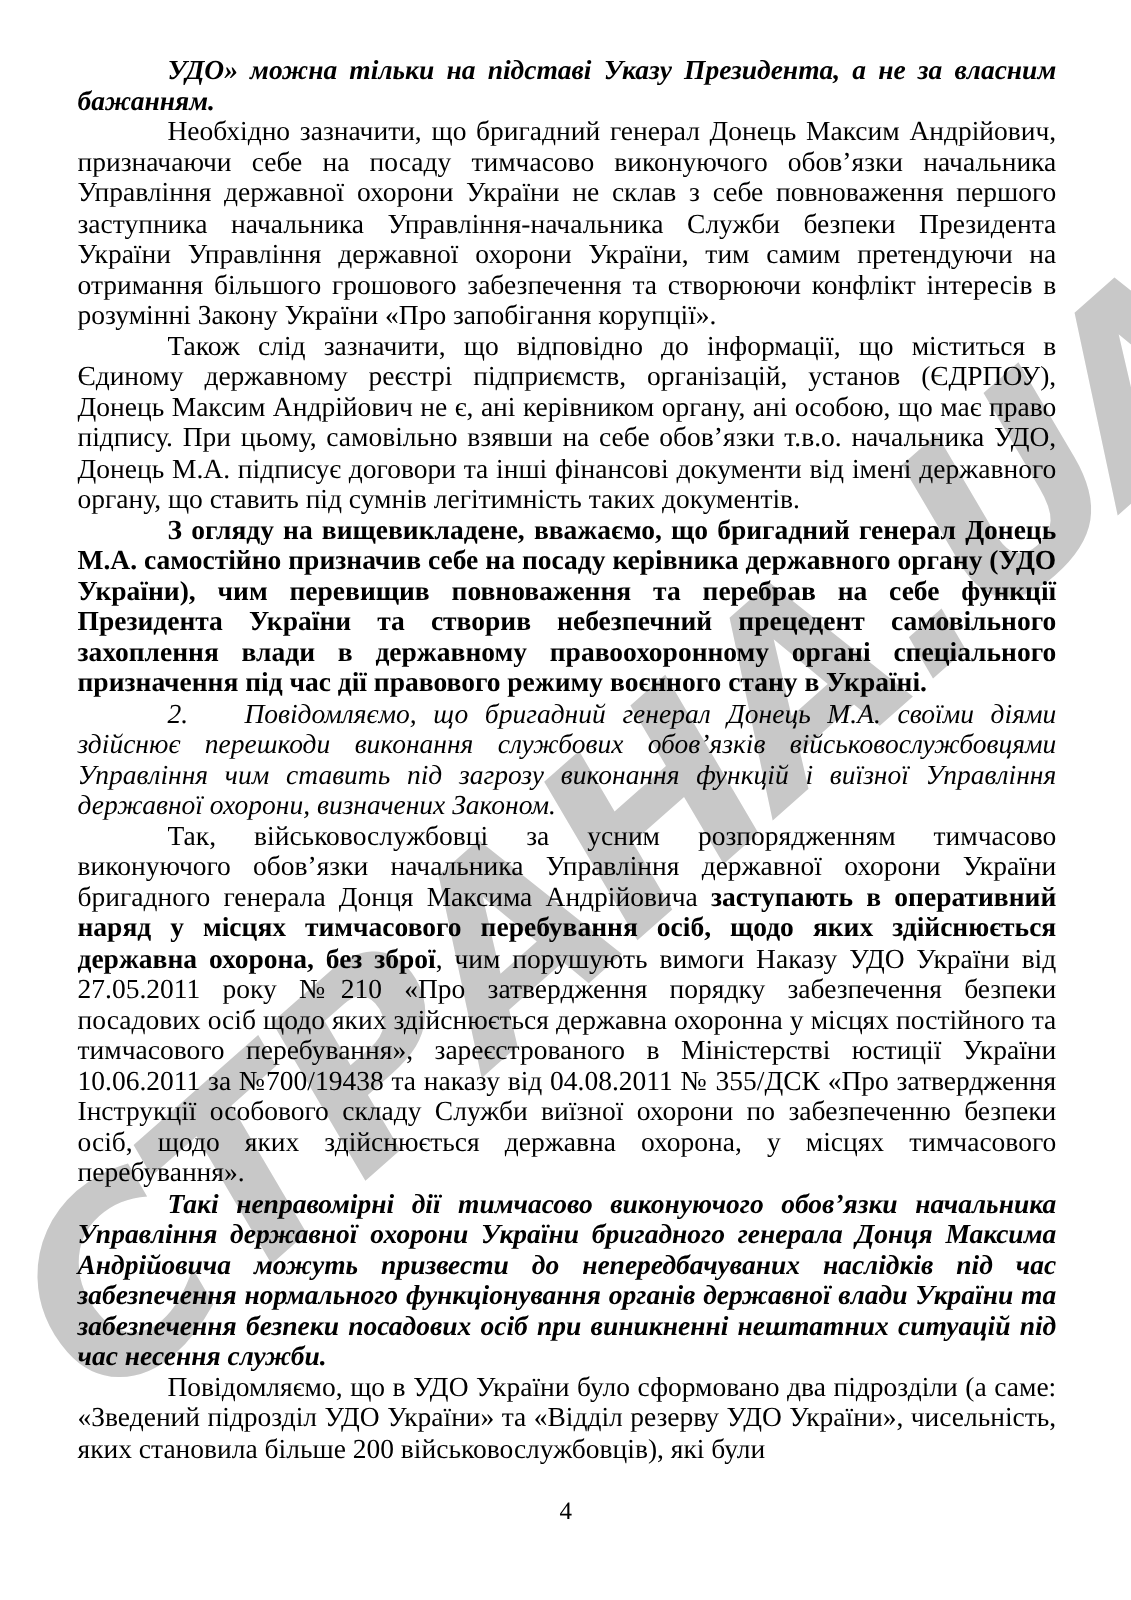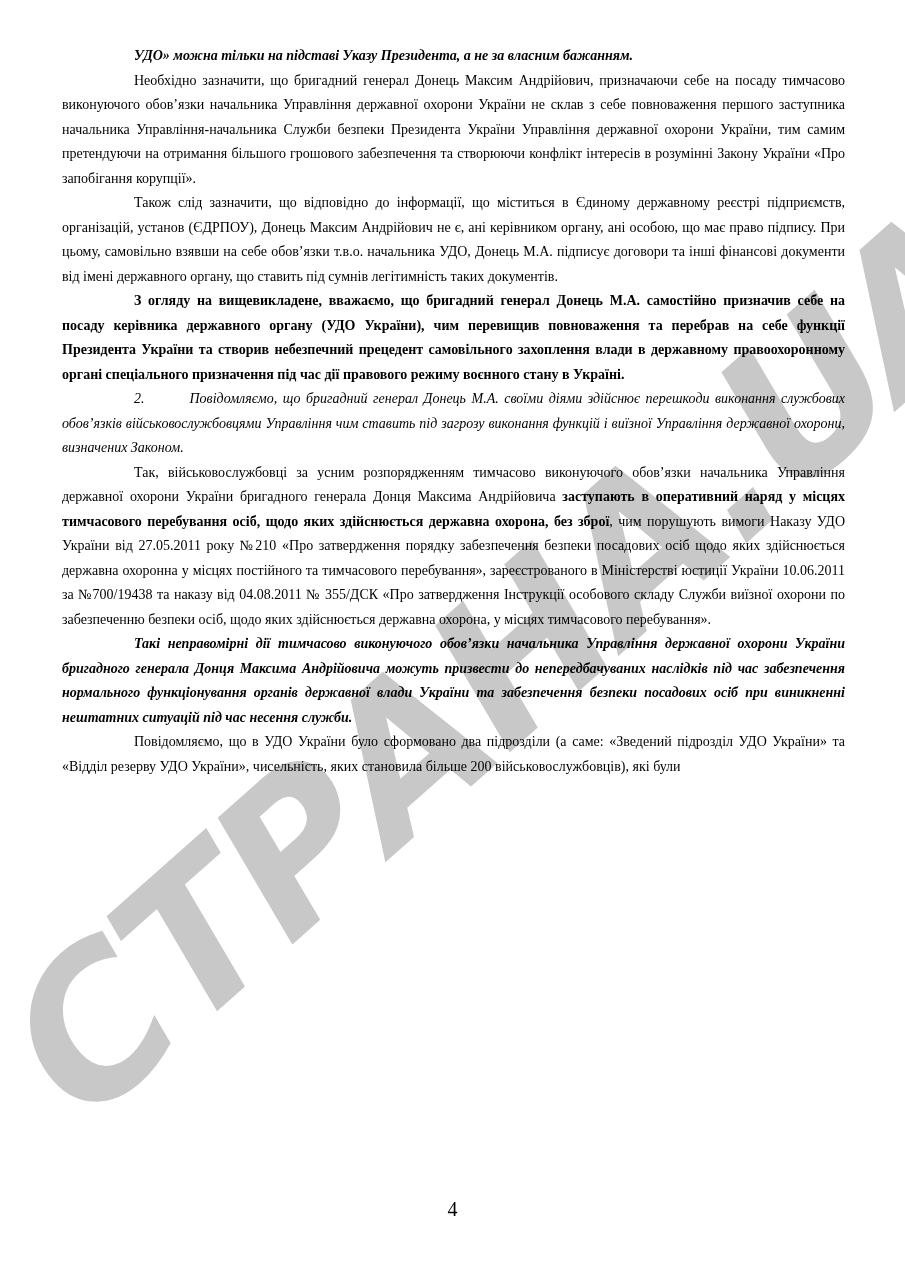--- a/index.html
+++ b/index.html
@@ -23,21 +23,21 @@
     white-space:nowrap;
     color:#c8c8c8;
     z-index:0;
     user-select:none;
   }
   .doc{
     position:absolute;
     left:62px;top:44px;
     width:783px;
     z-index:1;
-    font-size:14px;
+    font-size:22px;
     line-height:24.5px;
     text-align:justify;
   }
   .doc p{
     margin:0;
     text-indent:72px;
   }
   .b{font-weight:bold;}
   .i{font-style:italic;}
   .tab{display:inline-block;width:45px;}

